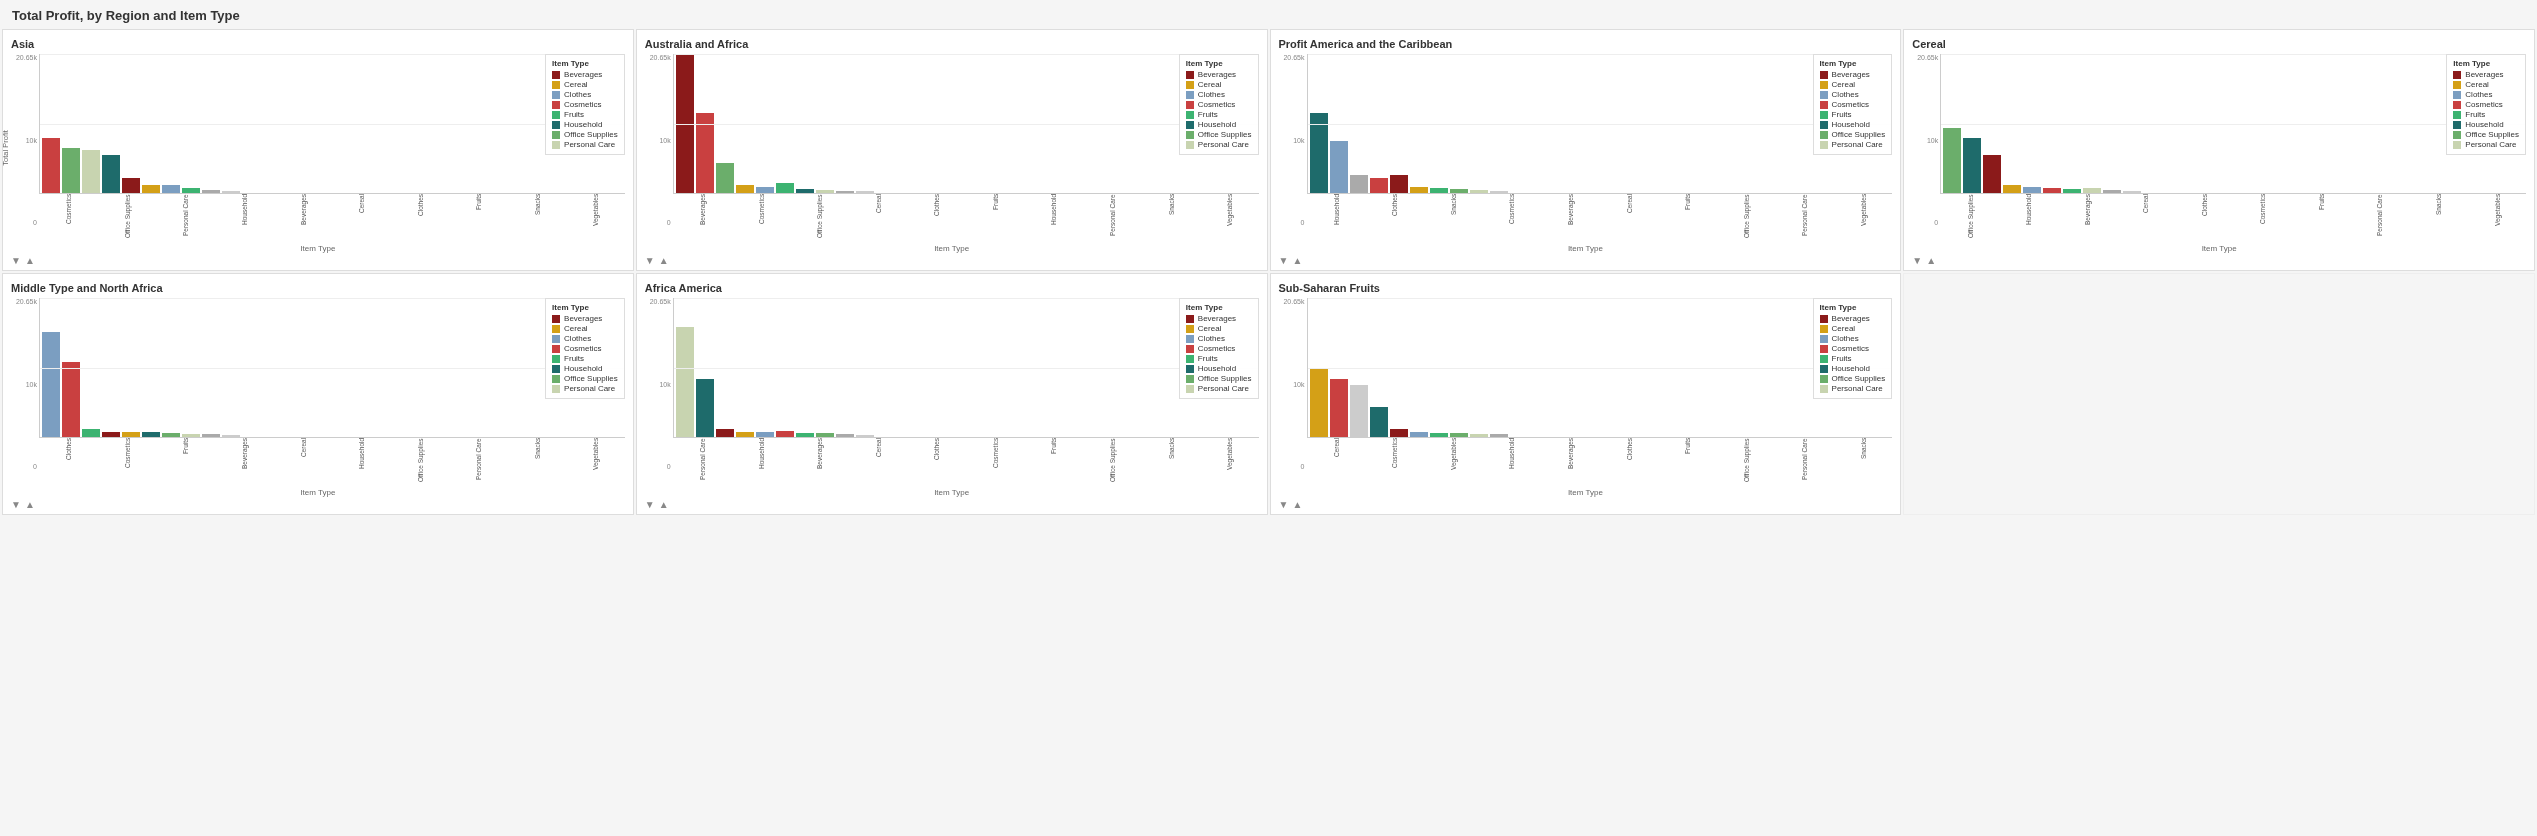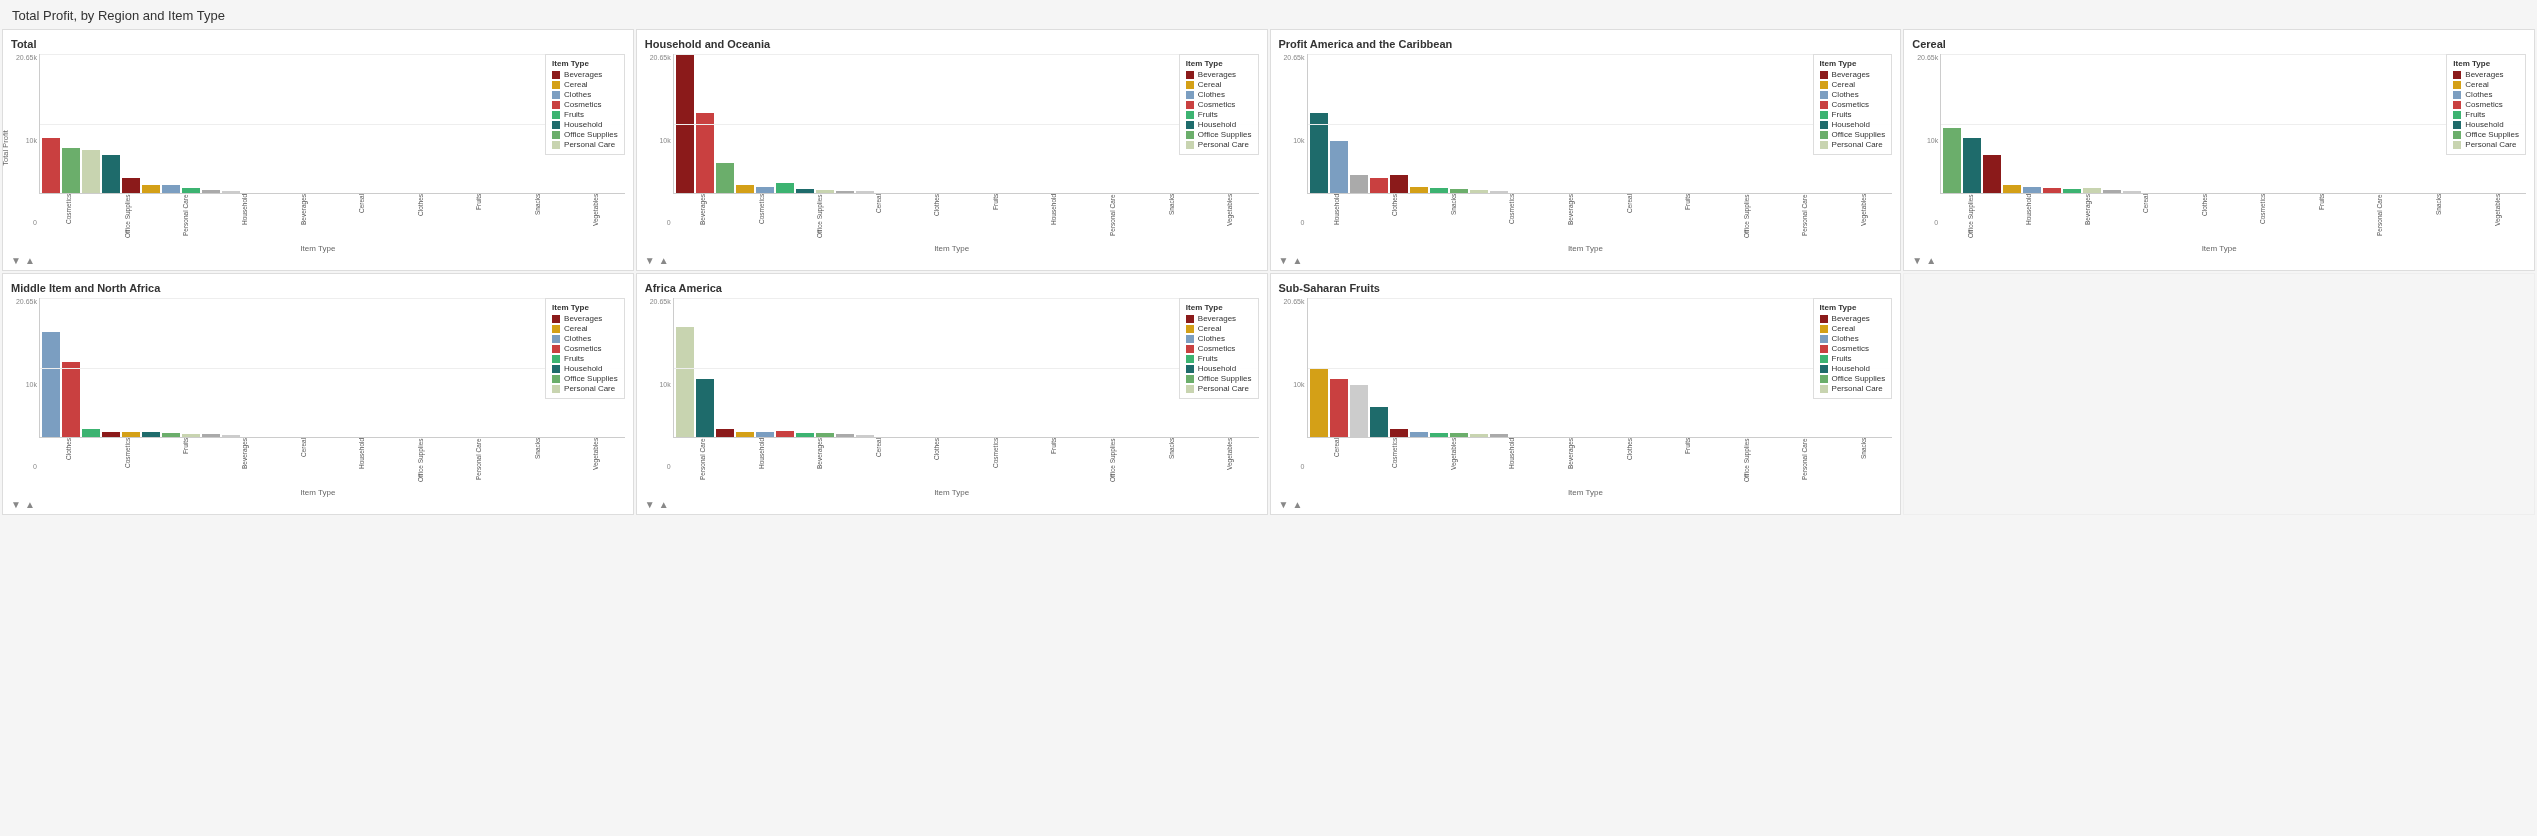--- a/index.html
+++ b/index.html
@@ -4,21 +4,21 @@
   <style>
     * { box-sizing: border-box; margin: 0; padding: 0; }
     body {
       font-family: Arial, sans-serif;
       background: #f5f5f5;
       font-size: 11px;
       color: #333;
     }
     .page-title {
       font-size: 13px;
-      font-weight: normal;
+      font-weight: bold;
       padding: 8px 12px 4px;
       color: #333;
     }
     .chart-panel {
       background: #fff;
       border: 1px solid #ddd;
       padding: 8px 8px 4px 8px;
       position: relative;
     }
     .region-title {
@@ -79,21 +79,21 @@
 </head>
 <body>
 
 <div class="page-title">Total Profit, by Region and Item Type</div>
 
 <div style="display:grid;grid-template-rows:auto auto;gap:2px;padding:2px;">
 
   <div style="display:grid;grid-template-columns:repeat(4,1fr);gap:2px;">
 
     <div class="chart-panel">
-      <div class="region-title">Total</div>
+      <div class="region-title">Asia</div>
       <div style="display:flex;flex-direction:column;">
         <div style="display:flex;align-items:stretch;">
 
           <div style="display:flex;flex-direction:column;width:28px;font-size:7px;color:#888;justify-content:space-between;text-align:right;padding-right:2px;margin-bottom:16px;">
             <span>20.65k</span>
             <span>10k</span>
             <span>0</span>
           </div>
 
           <div style="flex:1;position:relative;">
@@ -167,21 +167,21 @@
         </div>
         <div style="text-align:center;font-size:8px;color:#666;margin-top:2px;">Item Type</div>
       </div>
       <div class="sort-controls">
         <span>▼</span>
         <span>▲</span>
       </div>
     </div>
 
     <div class="chart-panel">
-      <div class="region-title">Household and Oceania</div>
+      <div class="region-title">Australia and Africa</div>
       <div style="display:flex;flex-direction:column;">
         <div style="display:flex;align-items:stretch;">
           <div style="display:flex;flex-direction:column;width:28px;font-size:7px;color:#888;justify-content:space-between;text-align:right;padding-right:2px;margin-bottom:16px;">
             <span>20.65k</span>
             <span>10k</span>
             <span>0</span>
           </div>
           <div style="flex:1;position:relative;">
             <div class="chart-inner" id="bars-australia" style="height:140px;border-bottom:1px solid #ccc;border-left:1px solid #ccc;display:flex;align-items:flex-end;padding:0 1px;position:relative;">
               <div class="grid-line" style="top:0%;border-top:1px solid #eee;"></div>
@@ -419,21 +419,21 @@
       <div class="sort-controls">
         <span>▼</span>
         <span>▲</span>
       </div>
     </div>
   </div>
 
   <div style="display:grid;grid-template-columns:repeat(4,1fr);gap:2px;">
 
     <div class="chart-panel">
-      <div class="region-title">Middle Item and North Africa</div>
+      <div class="region-title">Middle Type and North Africa</div>
       <div style="display:flex;flex-direction:column;">
         <div style="display:flex;align-items:stretch;">
           <div style="display:flex;flex-direction:column;width:28px;font-size:7px;color:#888;justify-content:space-between;text-align:right;padding-right:2px;margin-bottom:16px;">
             <span>20.65k</span>
             <span>10k</span>
             <span>0</span>
           </div>
           <div style="flex:1;position:relative;">
             <div class="chart-inner" id="bars-mideast" style="height:140px;border-bottom:1px solid #ccc;border-left:1px solid #ccc;display:flex;align-items:flex-end;padding:0 1px;position:relative;">
               <div class="grid-line" style="top:0%;border-top:1px solid #eee;"></div>

